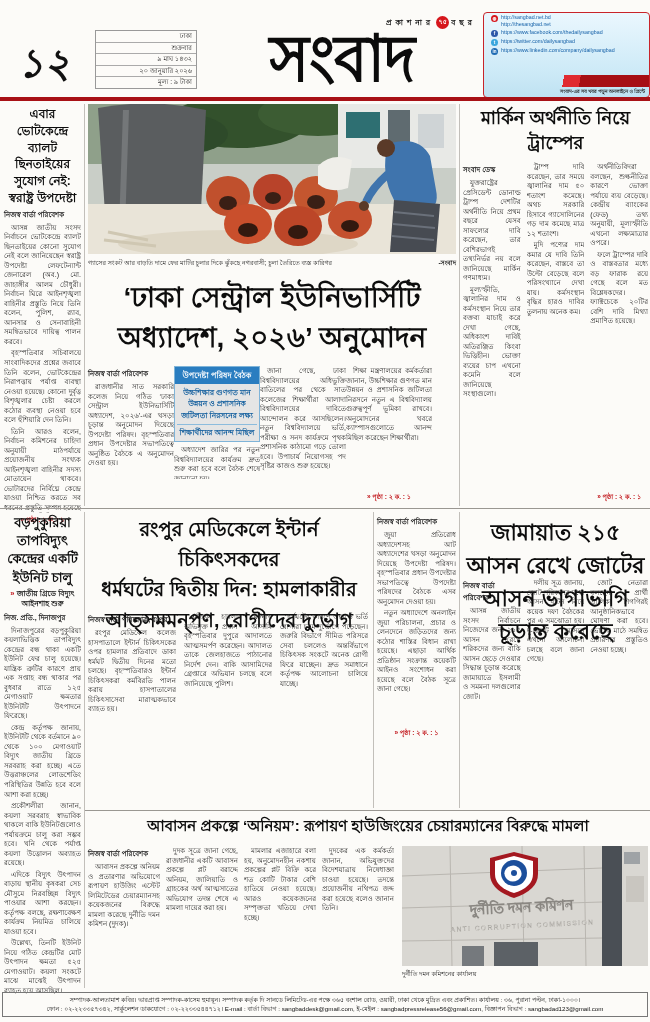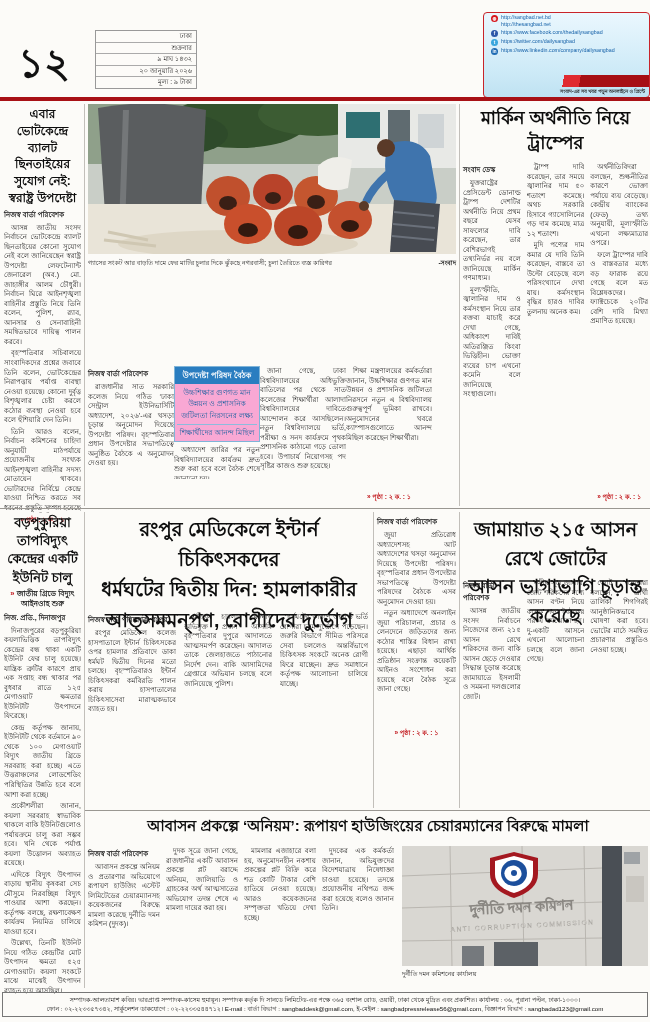--- a/index.html
+++ b/index.html
@@ -33,45 +33,53 @@
   .ollink .url{font-size:5.3px;color:#1561a8;line-height:1.35;white-space:pre-line;}
   .icn{width:7px;height:7px;border-radius:50%;color:#fff;font-size:4.5px;font-weight:bold;
        display:flex;align-items:center;justify-content:center;flex:none;margin-top:1px;}
   .swoosh{position:absolute;left:0;right:0;bottom:10px;height:12px;
           background:linear-gradient(100deg,transparent 48%,#e02a30 48%,#e02a30 58%,#a60f14 58%);}
   .oltag{position:absolute;right:4px;bottom:1px;font-size:4.8px;font-weight:bold;color:#222;}
   
   .bluebox{border:1px solid #7fb4d8;}
   .bluebox .bbhead{background:#2a7dc0;color:#fff;font-weight:bold;font-size:8px;text-align:center;
                    padding:2px 0;}
-  .bluebox .bbbody{background:#f9a8d4;color:#135f9e;font-weight:normal;font-size:7.5px;text-align:center;
+  .bluebox .bbbody{background:#e5e5e5;color:#135f9e;font-weight:bold;font-size:7.5px;text-align:center;
                    padding:3px 2px;line-height:1.5;}
   .bluebox .bb2{border-top:1px solid #8cbcdd;margin-top:3px;padding-top:2px;}
   .subhead{font-size:7.5px;font-weight:bold;text-align:center;line-height:1.4;margin:2px 0;}
   .subhead .mark{color:#c01318;}
   .caption{font-size:6.3px;color:#222;display:flex;justify-content:space-between;}
   .colrow{display:flex;}
   .footer{border:1px solid #777;font-size:6.2px;line-height:1.5;text-align:center;color:#111;
           padding:2px 6px;}
 </style>
 </head>
 <body>
 
 <div class="page">
 
-  <div class="abs pagenum" style="left:18px;top:32px;">১২</div>
+  <div class="abs pagenum" style="left:18px;top:32px;font-style:italic;">১২</div>
 
   <div class="abs datebox" style="left:95px;top:30px;width:100px;">
     <div>ঢাকা</div>
     <div>শুক্রবার</div>
     <div>৯ মাঘ ১৪৩২</div>
     <div>২০ জানুয়ারি ২০২৬</div>
     <div>মূল্য : ৯ টাকা</div>
   </div>
 
+  <div class="abs" style="left:208px;top:16px;width:268px;text-align:center;">
+    <div class="anniv">
+      <span>প্রকাশনার</span>
+      <span class="annivbadge">৭৫</span>
+      <span>বছর</span>
+    </div>
+    <div class="masthead">সংবাদ</div>
+  </div>
 
   <div class="abs onlinebox" style="left:483px;top:12px;width:165px;height:84px;">
     <div class="ollink">
       <span class="icn" style="background:#d6161c;">◍</span>
       <span class="url">http://sangbad.net.bd
 http://thesangbad.net</span>
     </div>
     <div class="ollink">
       <span class="icn" style="background:#2d58a8;">f</span>
       <span class="url">https://www.facebook.com/thedailysangbad</span>
@@ -141,21 +149,22 @@
     </g>
     <path d="M230,62 q14,-14 34,-6 l-4,28 q-18,6 -30,-4 Z" fill="#efeee9"></path>
     <path d="M20,128 l40,8 M16,136 l52,6" stroke="#cfc7b2" stroke-width="3"></path>
   </svg>
   <div class="abs caption" style="left:88px;top:258px;width:368px;">
     <span>গ্যাসের সংকট আর বাড়তি দামে ফের মাটির চুলার দিকে ঝুঁকছে নগরবাসী; চুলা তৈরিতে ব্যস্ত কারিগর</span>
     <span style="font-weight:bold;">-সংবাদ</span>
   </div>
 
   <div class="abs hl" style="left:88px;top:278px;width:368px;font-size:28px;line-height:1.42;">
-    <br>
+    <span>‘ঢাকা সেন্ট্রাল ইউনিভার্সিটি</span><br>
+    <span>অধ্যাদেশ, ২০২৬’ অনুমোদন</span>
   </div>
 
   <div class="abs colrow" style="left:88px;top:366px;width:368px;height:138px;">
     <div style="width:86px;">
       <div class="byline">নিজস্ব বার্তা পরিবেশক</div>
       <div class="body" style="height:124px;">
           <p>রাজধানীর সাত সরকারি কলেজ নিয়ে গঠিত ‘ঢাকা সেন্ট্রাল ইউনিভার্সিটি অধ্যাদেশ, ২০২৬’-এর খসড়া চূড়ান্ত অনুমোদন দিয়েছে উপদেষ্টা পরিষদ। বৃহস্পতিবার প্রধান উপদেষ্টার সভাপতিত্বে অনুষ্ঠিত বৈঠকে এ অনুমোদন দেওয়া হয়।</p>
         </div>
     </div>
     <div style="width:86px;">
@@ -210,21 +219,21 @@
       <div class="jump">» পৃষ্ঠা : ২ ক. : ১</div>
     </div>
   </div>
 
   <div class="hrule" style="top:508px;left:0;right:0;"></div>
 
   <div class="abs" style="left:4px;top:514px;width:77px;">
     <div class="hl" style="font-size:13px;">বড়পুকুরিয়া তাপবিদ্যুৎ কেন্দ্রের একটি ইউনিট চালু</div>
     <div class="subhead">
       <span class="mark">»</span>
-      <span>জাতীয় গ্রিডে বিদ্যুৎ আইনওাহ শুরু</span>
+      <span>জাতীয় গ্রিডে বিদ্যুৎ আইনশাহ শুরু</span>
     </div>
     <div class="byline">নিজ. প্রতি., দিনাজপুর</div>
     <div class="body" style="height:398px;">
         <p>দিনাজপুরের বড়পুকুরিয়া কয়লাভিত্তিক তাপবিদ্যুৎ কেন্দ্রের বন্ধ থাকা একটি ইউনিট ফের চালু হয়েছে। যান্ত্রিক ত্রুটির কারণে প্রায় এক সপ্তাহ বন্ধ থাকার পর বুধবার রাতে ১২৫ মেগাওয়াট ক্ষমতার ইউনিটটি উৎপাদনে ফিরেছে।</p>
         <p>কেন্দ্র কর্তৃপক্ষ জানায়, ইউনিটটি থেকে বর্তমানে ৯০ থেকে ১০০ মেগাওয়াট বিদ্যুৎ জাতীয় গ্রিডে সরবরাহ করা হচ্ছে। এতে উত্তরাঞ্চলের লোডশেডিং পরিস্থিতির উন্নতি হবে বলে আশা করা হচ্ছে।</p>
         <p>প্রকৌশলীরা জানান, কয়লা সরবরাহ স্বাভাবিক থাকলে বাকি ইউনিটগুলোও পর্যায়ক্রমে চালু করা সম্ভব হবে। খনি থেকে পর্যাপ্ত কয়লা উত্তোলন অব্যাহত রয়েছে।</p>
         <p>এদিকে বিদ্যুৎ উৎপাদন বাড়ায় স্থানীয় কৃষকরা সেচ মৌসুমে নিরবচ্ছিন্ন বিদ্যুৎ পাওয়ার আশা করছেন। কর্তৃপক্ষ বলছে, রক্ষণাবেক্ষণ কার্যক্রম নিয়মিত চালিয়ে যাওয়া হবে।</p>
         <p>উল্লেখ্য, তিনটি ইউনিট নিয়ে গঠিত কেন্দ্রটির মোট উৎপাদন ক্ষমতা ৫২৫ মেগাওয়াট। কয়লা সংকটে মাঝে মাঝেই উৎপাদন ব্যাহত হয়ে আসছিল।</p>
       </div>
   </div>
@@ -261,21 +270,21 @@
     <div class="byline">নিজস্ব বার্তা পরিবেশক</div>
     <div class="body" style="height:196px;">
         <p>জুয়া প্রতিরোধ অধ্যাদেশসহ আট অধ্যাদেশের খসড়া অনুমোদন দিয়েছে উপদেষ্টা পরিষদ। বৃহস্পতিবার প্রধান উপদেষ্টার সভাপতিত্বে উপদেষ্টা পরিষদের বৈঠকে এসব অনুমোদন দেওয়া হয়।</p>
         <p>নতুন অধ্যাদেশে অনলাইন জুয়া পরিচালনা, প্রচার ও লেনদেনে জড়িতদের জন্য কঠোর শাস্তির বিধান রাখা হয়েছে। এছাড়া আর্থিক প্রতিষ্ঠান সংক্রান্ত কয়েকটি আইনও সংশোধন করা হয়েছে বলে বৈঠক সূত্রে জানা গেছে।</p>
       </div>
     <div class="jump">» পৃষ্ঠা : ২ ক. : ১</div>
   </div>
 
   <div class="vr" style="left:459px;top:512px;height:296px;"></div>
 
-  <div class="abs hl" style="left:463px;top:516px;width:185px;font-size:19px;line-height:1.5;">
+  <div class="abs hl" style="left:463px;top:516px;width:185px;font-size:22px;line-height:1.5;">
     <span>জামায়াত ২১৫ আসন রেখে জোটের</span><br>
     <span>আসন ভাগাভাগি চূড়ান্ত করেছে</span>
   </div>
   <div class="abs colrow" style="left:463px;top:578px;width:185px;height:228px;gap:6px;">
     <div style="width:58px;">
       <div class="byline">নিজস্ব বার্তা পরিবেশক</div>
       <div class="body" style="height:214px;">
           <p>আসন্ন জাতীয় সংসদ নির্বাচনে নিজেদের জন্য ২১৫ আসন রেখে শরিকদের জন্য বাকি আসন ছেড়ে দেওয়ার সিদ্ধান্ত চূড়ান্ত করেছে জামায়াতে ইসলামী ও সমমনা দলগুলোর জোট।</p>
         </div>
     </div>

